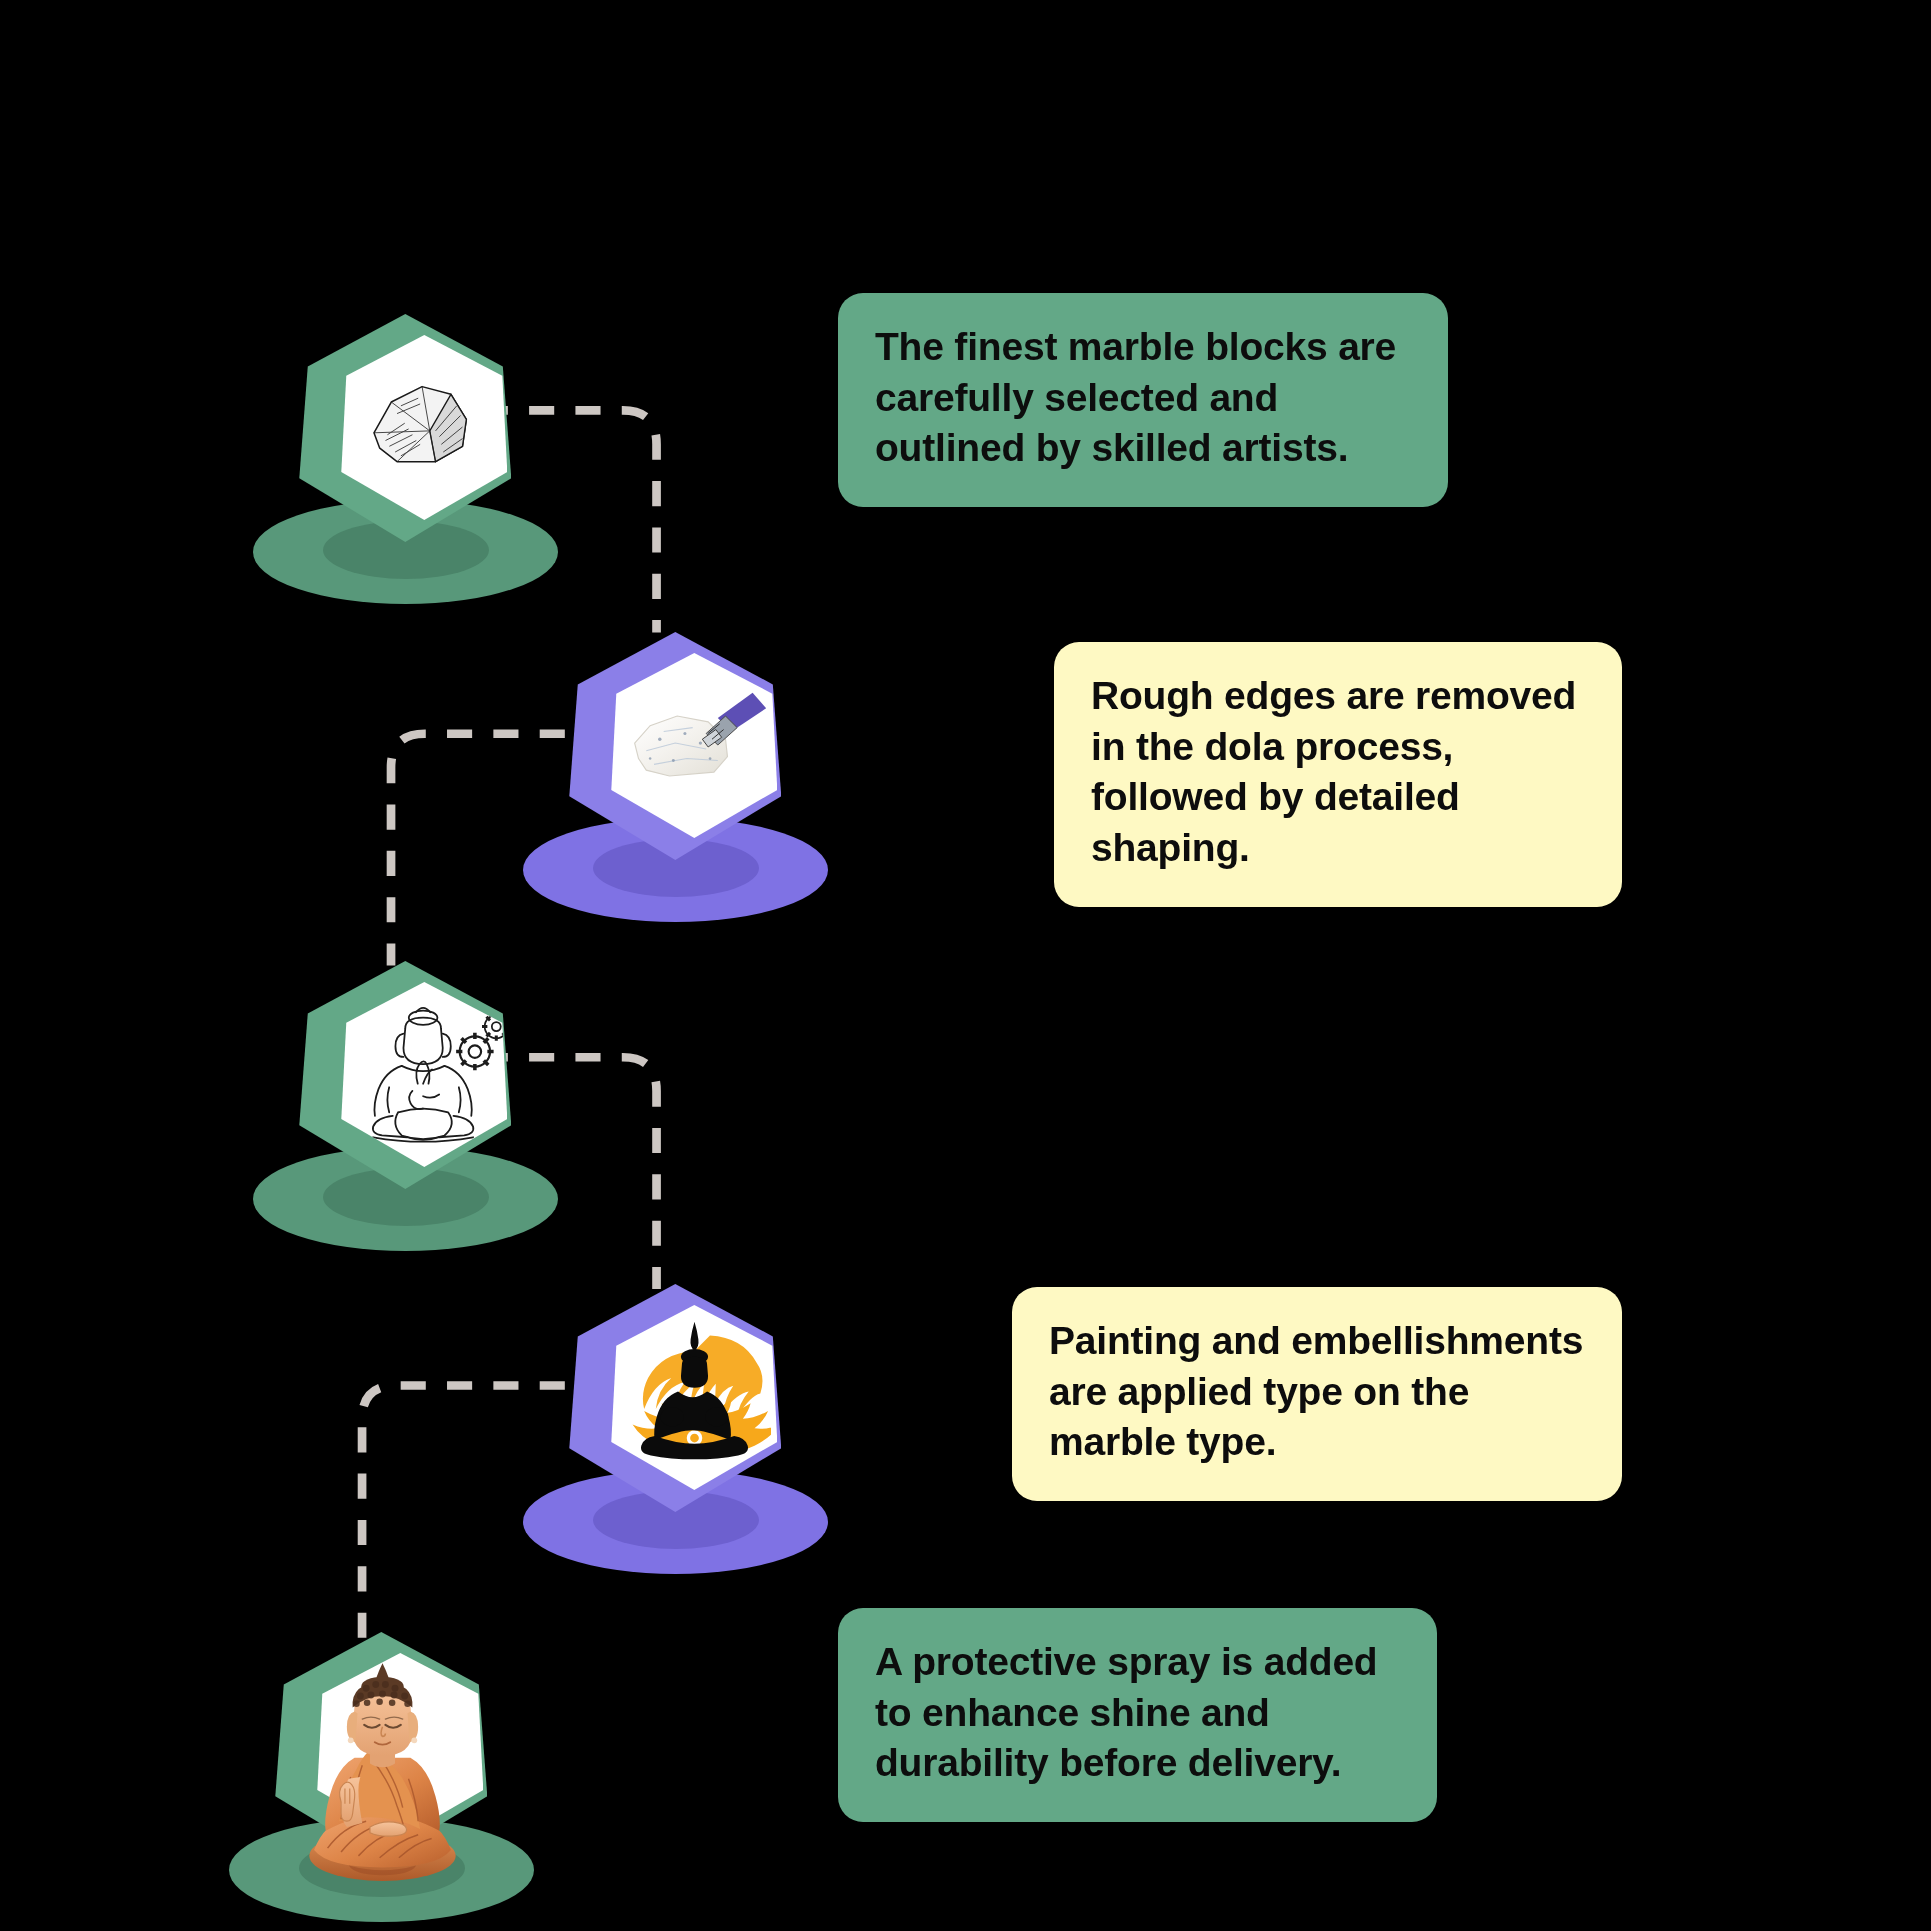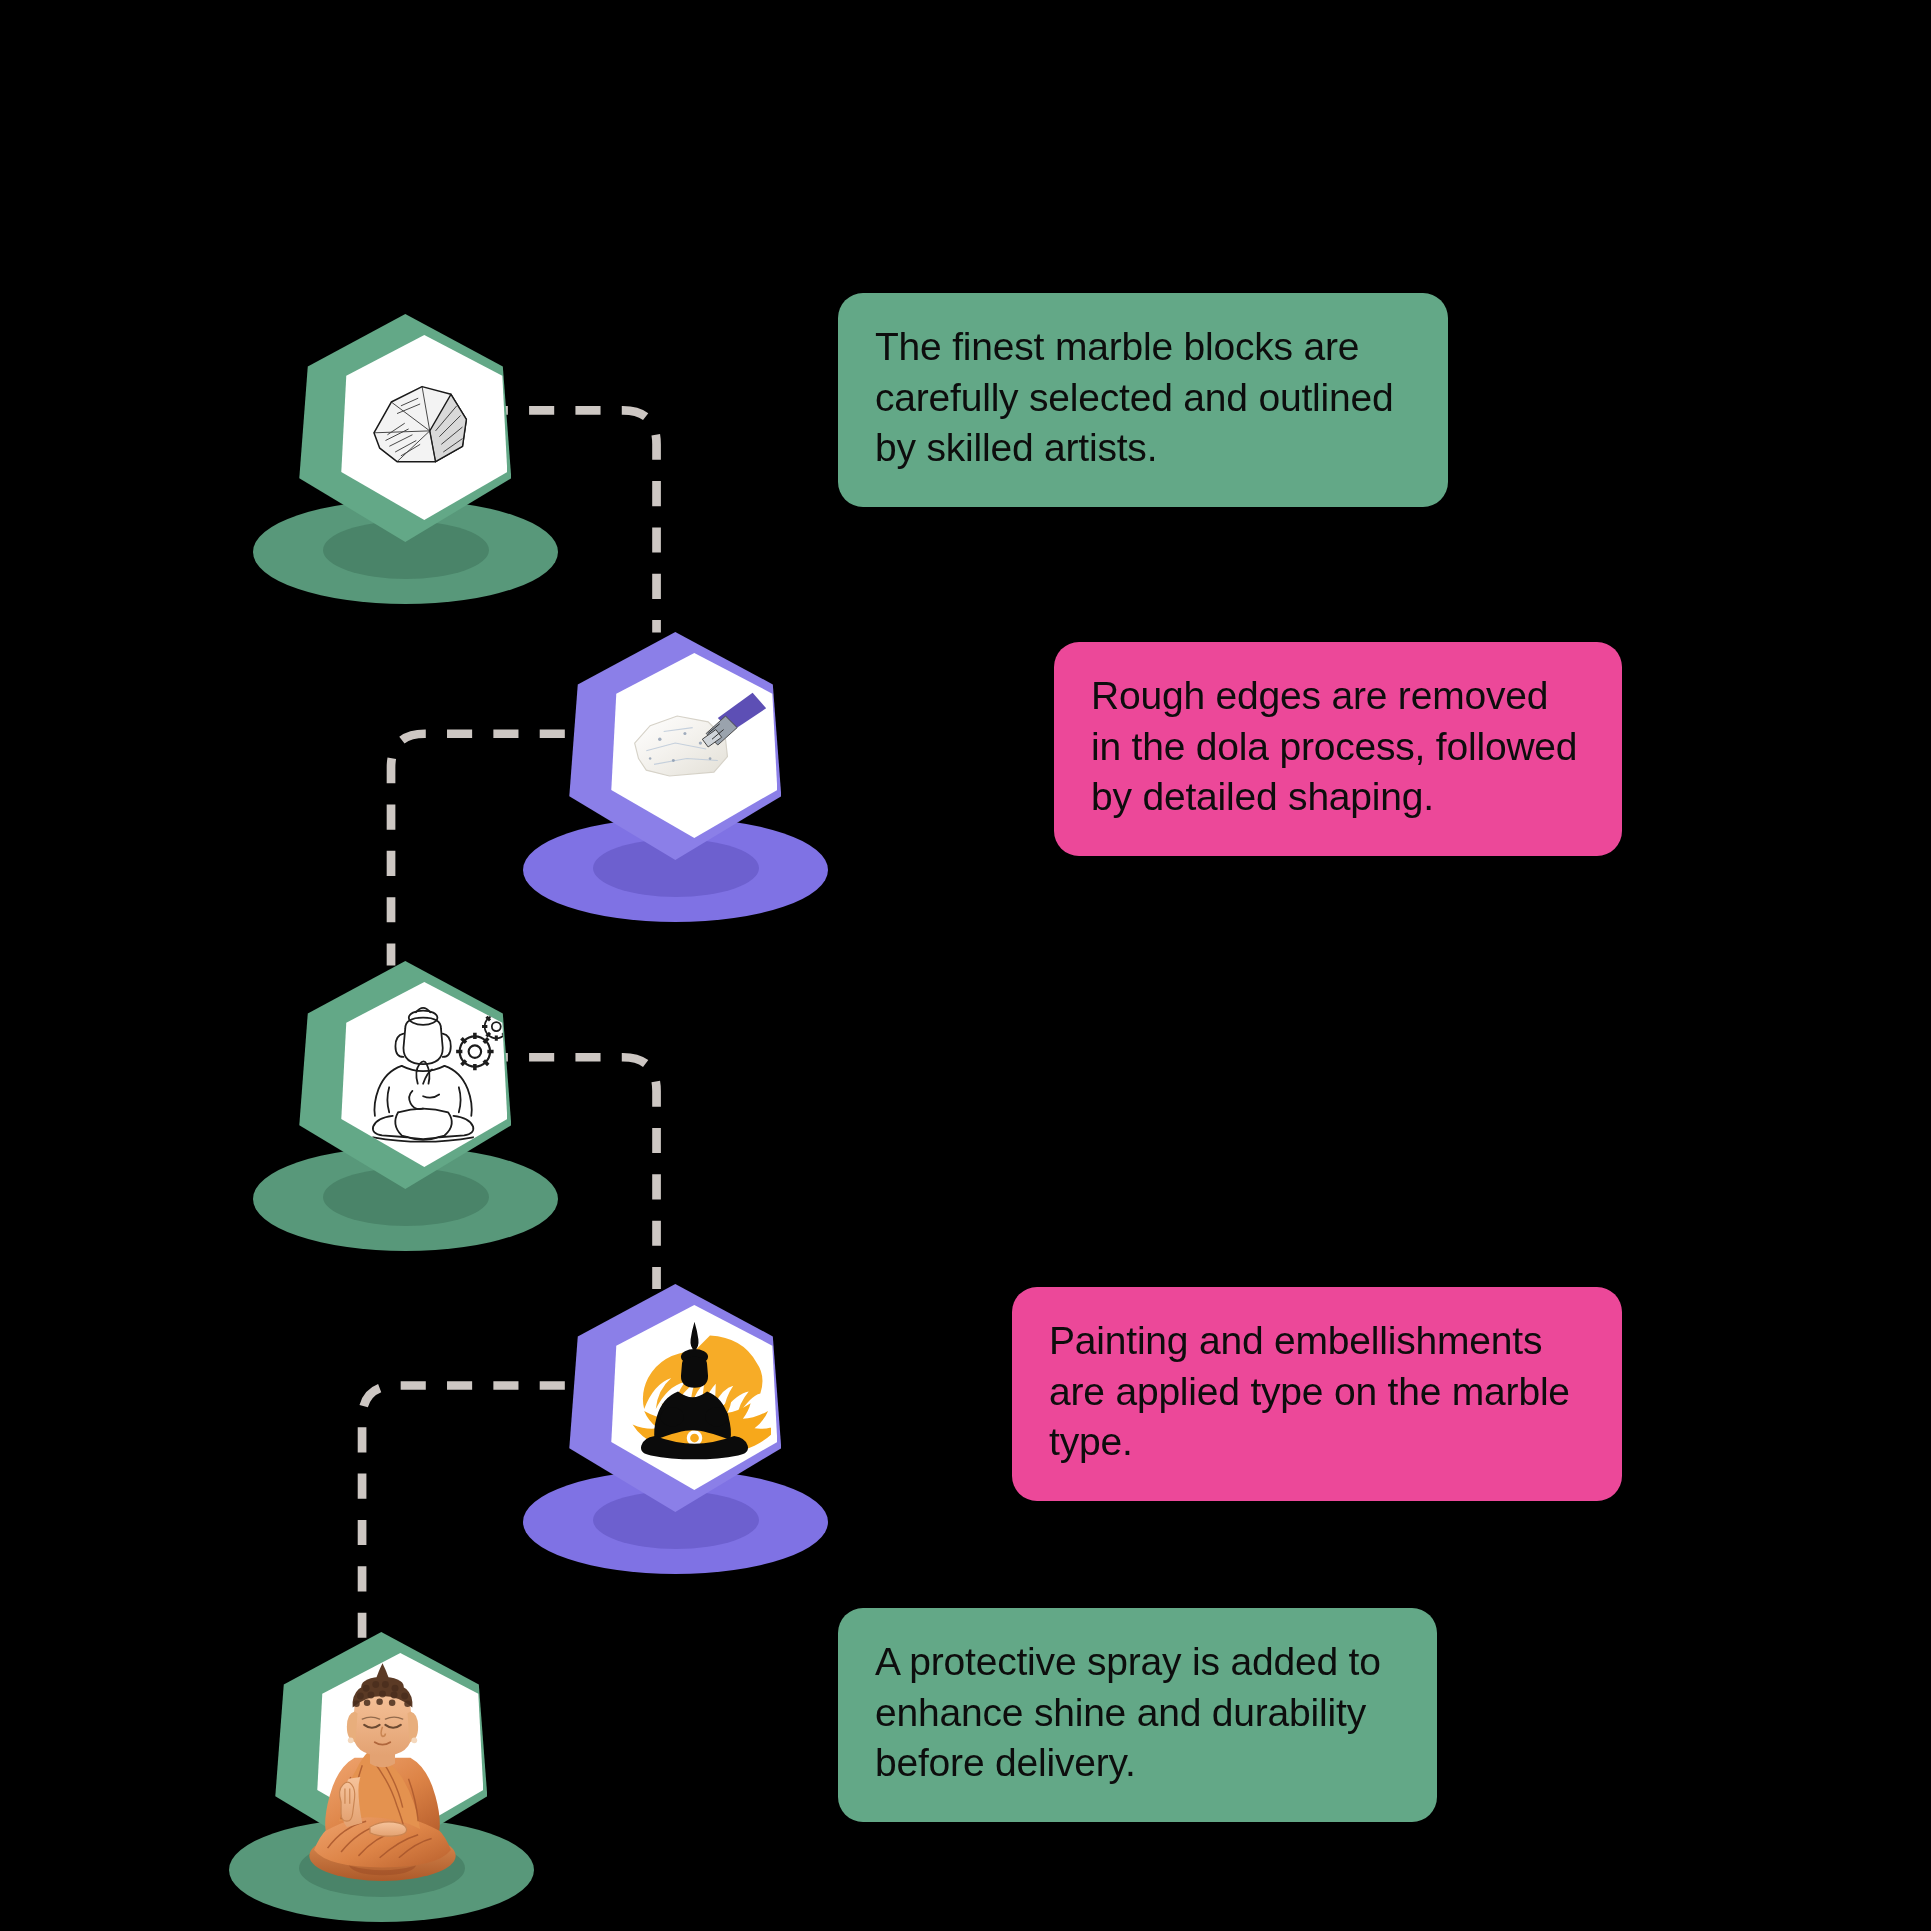--- a/index.html
+++ b/index.html
@@ -47,27 +47,27 @@
   .node.purple .base  { background:#7f72e4; }
   .node.purple .base2 { background:#6d60cf; }
   .node.purple .hex-outer { background:#8b7fe8; }
 
   
   .card {
     position:absolute;
     border-radius:25px;
     padding:29px 37px 33px 37px;
     color:#0d0d0d;
-    font-weight:normal;
+    font-weight:bold;
     font-size:39px;
     line-height:1.30;
     letter-spacing:-0.2px;
   }
   .card.green  { background:#63a887; }
-  .card.purple { background:#ec4899; }
+  .card.purple { background:#fef9c3; }
   .card p { white-space:pre-line; }
 
   
   .statue-overflow { position:absolute; left:-17.4px; top:-5.8px; width:201px; height:241px; }
 </style>
 </head>
 <body>
 
 <div id="stage">
 

